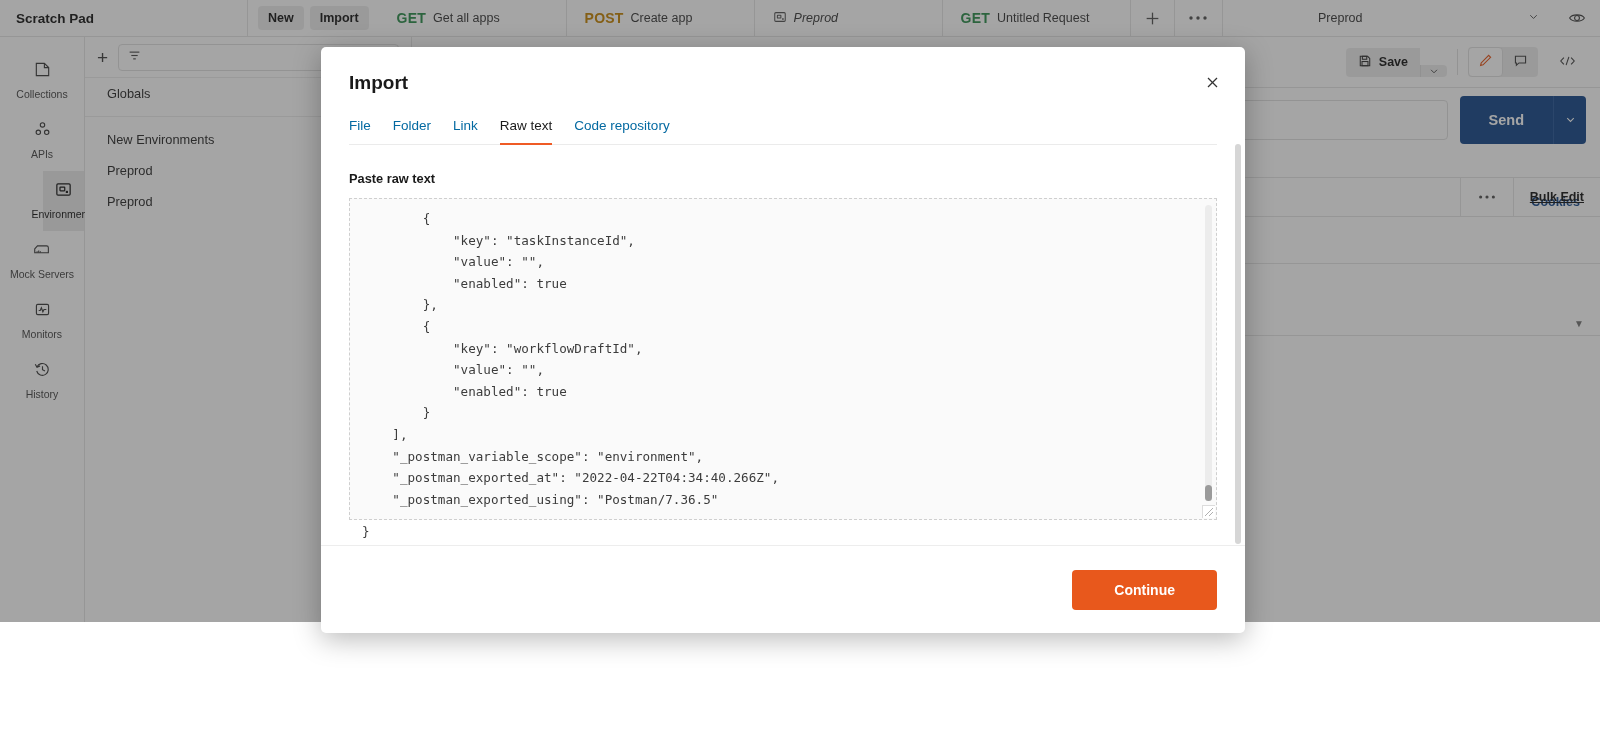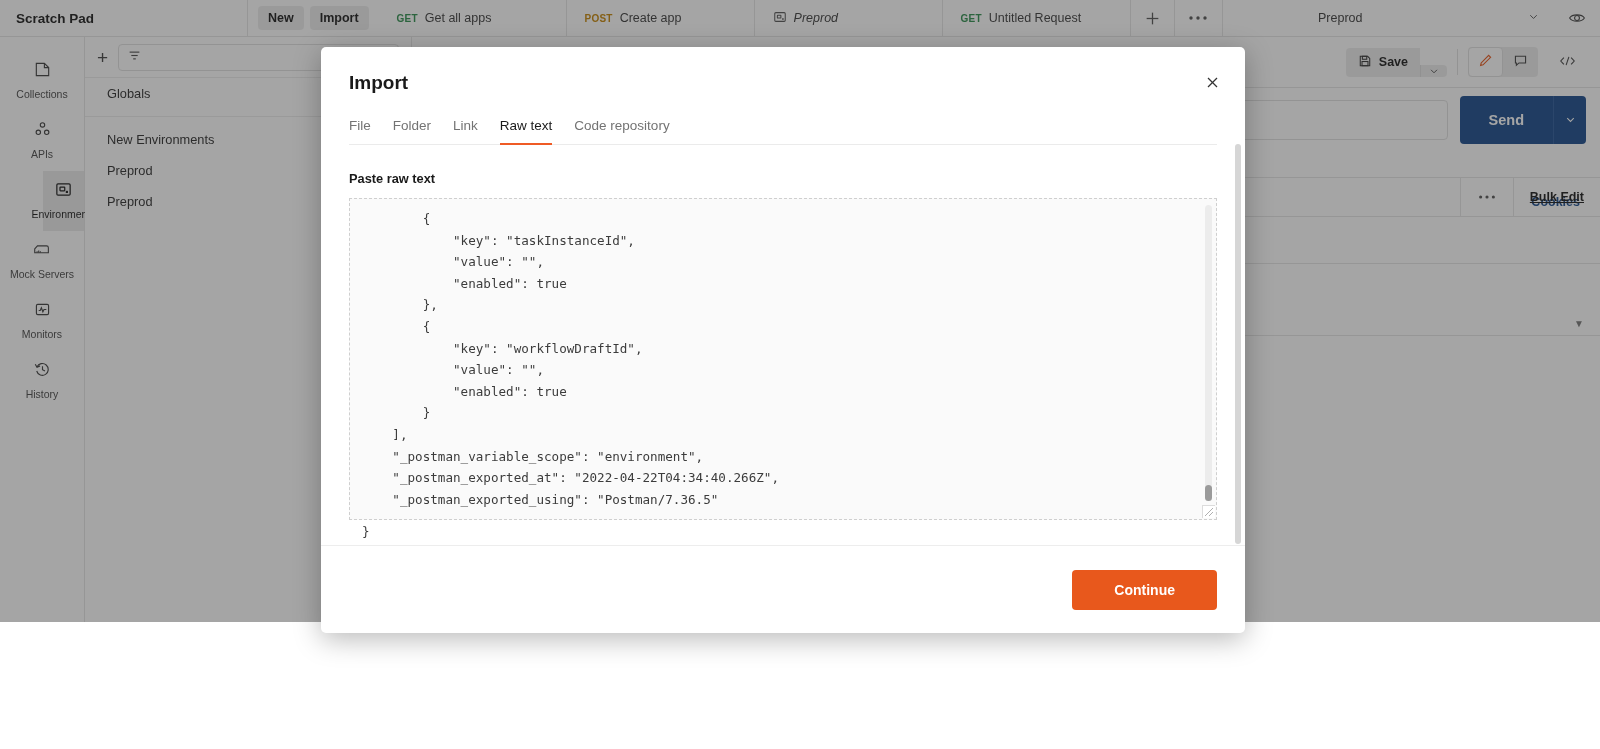--- a/index.html
+++ b/index.html
@@ -31,21 +31,21 @@
     padding: 5px 10px; border-radius: 4px; background: #ededed;
     cursor: pointer;
   }
   .req-tabs { display: flex; align-items: stretch; flex: 1; }
   .req-tab {
     display: flex; align-items: center; gap: 7px;
     padding: 0 18px; min-width: 188px;
     border-right: 1px solid #e6e6e6; cursor: pointer;
     font-size: 12.5px; color: #3c3c3c;
   }
-  .verb { font-size: 10px; font-weight: 700; letter-spacing: .2px; }
+  .verb { font-size: 14px; font-weight: 700; letter-spacing: .2px; }
   .verb.get { color: #2f8f4e; }
   .verb.post { color: #c7870a; }
   .req-tab.env-tab span.name { font-style: italic; }
   .tab-plus {
     display: flex; align-items: center; justify-content: center;
     width: 44px; font-size: 19px; color: #555; cursor: pointer;
     border-right: 1px solid #e6e6e6;
   }
   .tab-dots {
     display: flex; align-items: center; justify-content: center;
@@ -182,21 +182,21 @@
     display: flex; align-items: center; justify-content: center;
     cursor: pointer; color: #333;
   }
   .modal-inner { padding: 25px 28px 0 28px; }
   .modal-title { font-size: 19px; font-weight: 700; color: #1a1a1a; }
   .modal-tabs {
     display: flex; gap: 22px; margin-top: 24px;
     border-bottom: 1px solid #ebebeb;
   }
   .m-tab {
-    font-size: 13.5px; color: #737373; padding-bottom: 10px; cursor: pointer;
+    font-size: 13.5px; color: #0369a1; padding-bottom: 10px; cursor: pointer;
     border-bottom: 2px solid transparent; margin-bottom: -1px;
   }
   .m-tab.active { color: #1a1a1a; border-bottom-color: #ef5b25; }
   .paste-label {
     font-size: 12.8px; font-weight: 700; color: #1a1a1a; margin-top: 26px;
   }
   .textarea-wrap {
     margin-top: 12px; position: relative;
     height: 322px; border: 1px dashed #cfcfcf; background: #fafafa;
   }

